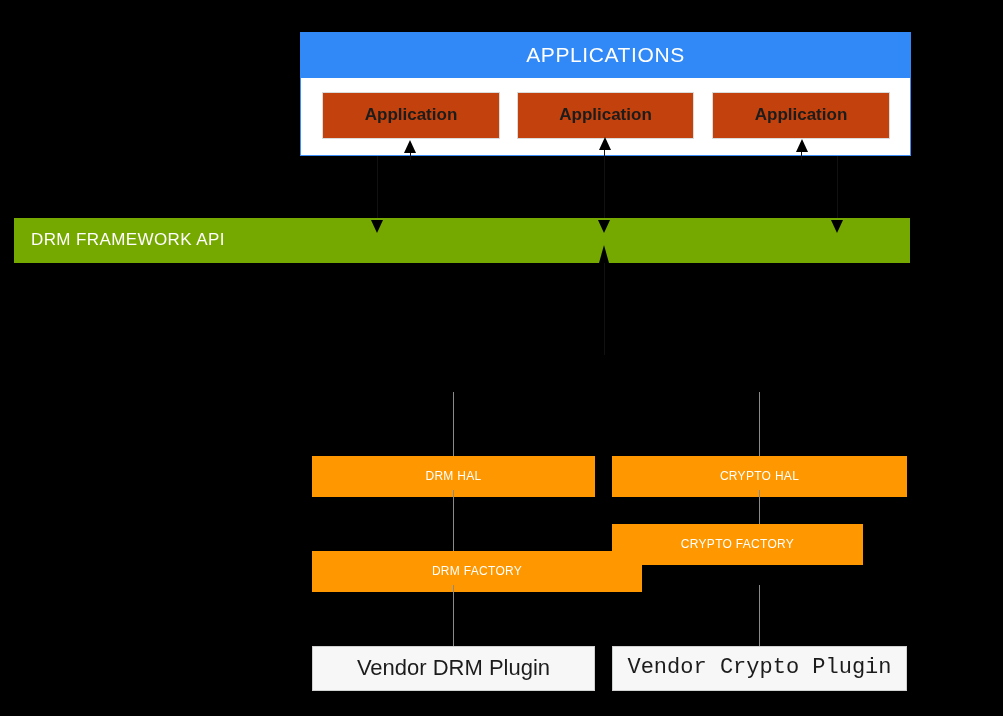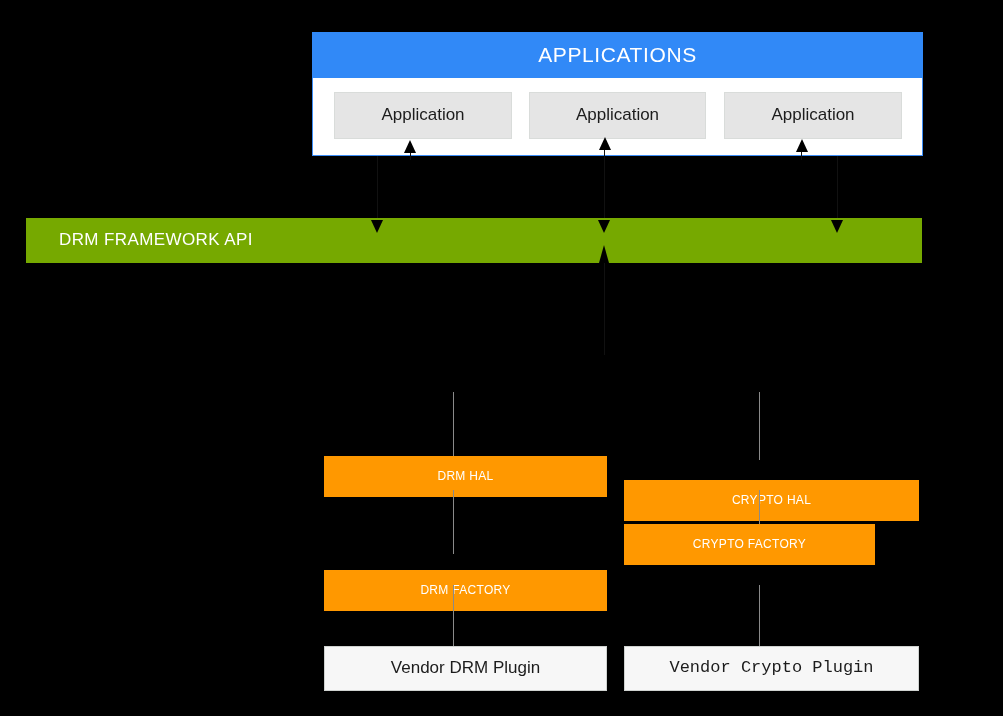--- a/index.html
+++ b/index.html
@@ -22,21 +22,20 @@
 
   
   .blk {
     position: absolute;
     box-sizing: border-box;
     display: flex;
     align-items: center;
     justify-content: center;
     text-align: left;
     line-height: 1.1;
-    margin-left: 12px;
   }
 
   
   #apps-panel {
     left: 300px;
     top: 32px;
     width: 611px;
     height: 124px;
     background: #ffffff;
     border: 1px solid #3d8ef7;
@@ -48,40 +47,40 @@
     height: 46px;
     background: #3189f7;
     color: #ffffff;
     font-size: 21px;
     font-weight: 500;
     letter-spacing: 0.6px;
   }
   .app-box {
     top: 92px;
     height: 47px;
-    background: #e5e5e5;
+    background: #c2410c;
     border: 1px solid #d9dcda;
     color: #1c1c1c;
     font-size: 17px;
-    font-weight: 400;
+    font-weight: 700;
   }
   #app-box-1 { left: 322px; width: 178px; }
   #app-box-2 { left: 517px; width: 177px; }
   #app-box-3 { left: 712px; width: 178px; }
 
   
   #drm-framework {
     left: 14px;
     top: 218px;
     width: 896px;
     height: 45px;
     background: #76a900;
     color: #ffffff;
     justify-content: flex-start;
-    padding-left: 33px;
+    padding-left: 17px;
     font-size: 17px;
     font-weight: 500;
     letter-spacing: 0.4px;
   }
 
   
   #media-drm-server {
     left: 312px;
     top: 353px;
     width: 596px;
@@ -96,30 +95,30 @@
   
   .orange {
     background: #ff9800;
     color: #ffffff;
     font-size: 12px;
     font-weight: 500;
     letter-spacing: 0.3px;
     height: 41px;
   }
   #drm-hal        { left: 312px; top: 456px; width: 283px; }
-  #crypto-hal     { left: 612px; top: 480px; width: 295px; }
-  #drm-factory    { left: 312px; top: 570px; width: 283px; }
+  #crypto-hal     { left: 612px; top: 456px; width: 295px; }
+  #drm-factory    { left: 312px; top: 551px; width: 330px; }
   #crypto-factory { left: 612px; top: 524px; width: 251px; }
 
   
   .vendor {
     background: #f7f7f7;
     border: 1px solid #cfd2d0;
     color: #1c1c1c;
-    font-size: 17px;
+    font-size: 22px;
     font-weight: 400;
     height: 45px;
     top: 646px;
   }
   #vendor-drm    { left: 312px; width: 283px; }
   #vendor-crypto { left: 612px; width: 295px; font-family: Liberation Mono, monospace; }
 
   
   .line {
     position: absolute;

